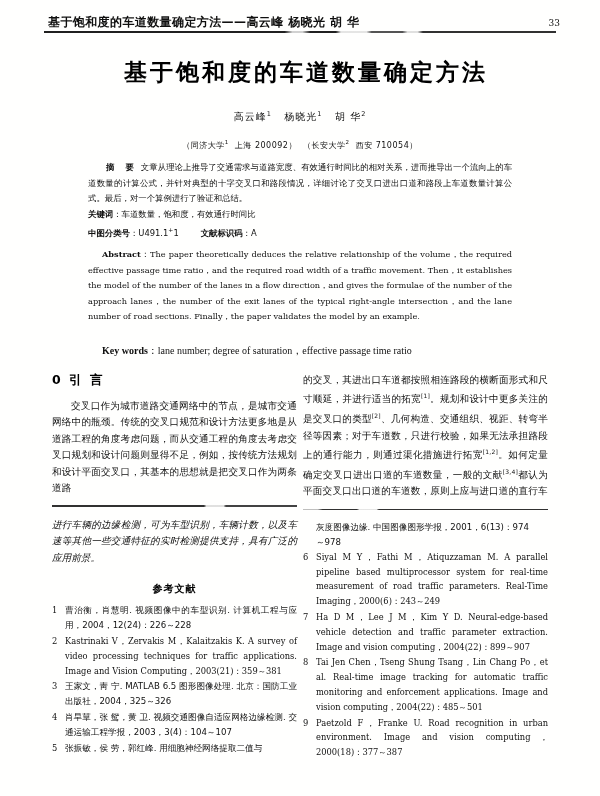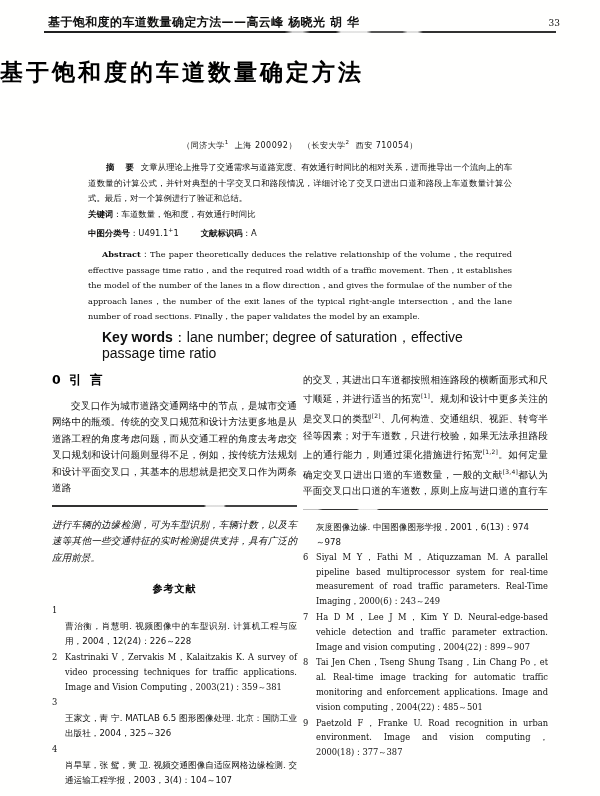--- a/index.html
+++ b/index.html
@@ -60,21 +60,21 @@
         #555 64%, #555 70%,
         rgba(0,0,0,0.12) 71%, rgba(0,0,0,0.12) 73%,
         #333 74%, #333 100%);
   }
   
   .title {
     position: absolute;
     top: 57px;
     left: 0;
     width: 488px;
-    text-align: left;
+    text-align: right;
     font-family: Liberation Serif, serif;
     font-weight: bold;
     font-size: 23px;
     letter-spacing: 3px;
     color: #000;
   }
   .authors {
     position: absolute;
     top: 110px;
     left: 0;
@@ -132,25 +132,25 @@
     font-family: "DejaVu Serif", "Liberation Serif", serif;
     font-size: 8.2px;
     line-height: 15.4px;
     text-align: justify;
     color: #111;
     margin-top: 6px;
   }
   .abs-en .lab { font-weight: bold; }
   .abs-en .indent { display: inline-block; width: 14px; }
   .kw-en {
-    font-family: Liberation Sans, sans-serif;
-    font-size: 14px;
+    font-family: Liberation Serif, serif;
+    font-size: 10px;
     line-height: 15.4px;
     color: #111;
-    margin-top: 6px;
+    margin-top: 19px;
     padding-left: 14px;
   }
   .kw-en .lab { font-weight: bold; }
   
   .col {
     position: absolute;
     top: 372px;
     width: 245px;
   }
   .col-left  { left: 52px; }
@@ -222,21 +222,20 @@
   }
   .ref-text {
     flex: 1;
     text-align: justify;
     color: #111;
   }
   .ref-text.cn {
     font-family: "DejaVu Sans", "Liberation Sans", sans-serif;
     font-size: 8.6px;
     line-height: 15px;
-    margin-top: 16px;
   }
   .ref-text.en {
     font-family: "DejaVu Serif", "Liberation Serif", serif;
     font-size: 8.3px;
     line-height: 14.8px;
   }
   .ref-cont {
     font-family: "DejaVu Sans", "Liberation Sans", sans-serif;
     font-size: 8.6px;
     line-height: 15px;
@@ -256,20 +255,23 @@
 <div class="page">
 
   <div class="running-head">
     <span class="rh-text">基于饱和度的车道数量确定方法——高云峰  杨晓光  胡 华</span>
     <span class="rh-page">33</span>
   </div>
   <div class="rule-top"></div>
 
   <div class="title">基于饱和度的车道数量确定方法</div>
 
+  <div class="authors">
+    <span>高云峰</span><sup>1</sup>&nbsp;&nbsp;&nbsp;<span>杨晓光</span><sup>1</sup>&nbsp;&nbsp;&nbsp;<span>胡  华</span><sup>2</sup>
+  </div>
 
   <div class="affil">
     <span>（同济大学</span><sup>1</sup>&nbsp;&nbsp;<span>上海 200092）</span>&nbsp;&nbsp;<span>（长安大学</span><sup>2</sup>&nbsp;&nbsp;<span>西安 710054）</span>
   </div>
 
   <div class="abs-block">
 
     <div class="abs-cn">
       <span class="lab">摘  要</span><span>文章从理论上推导了交通需求与道路宽度、有效通行时间比的相对关系，进而推导出一个流向上的车道数量的计算公式，并针对典型的十字交叉口和路段情况，详细讨论了交叉口进出口道和路段上车道数量计算公式。最后，对一个算例进行了验证和总结。</span>
     </div>

